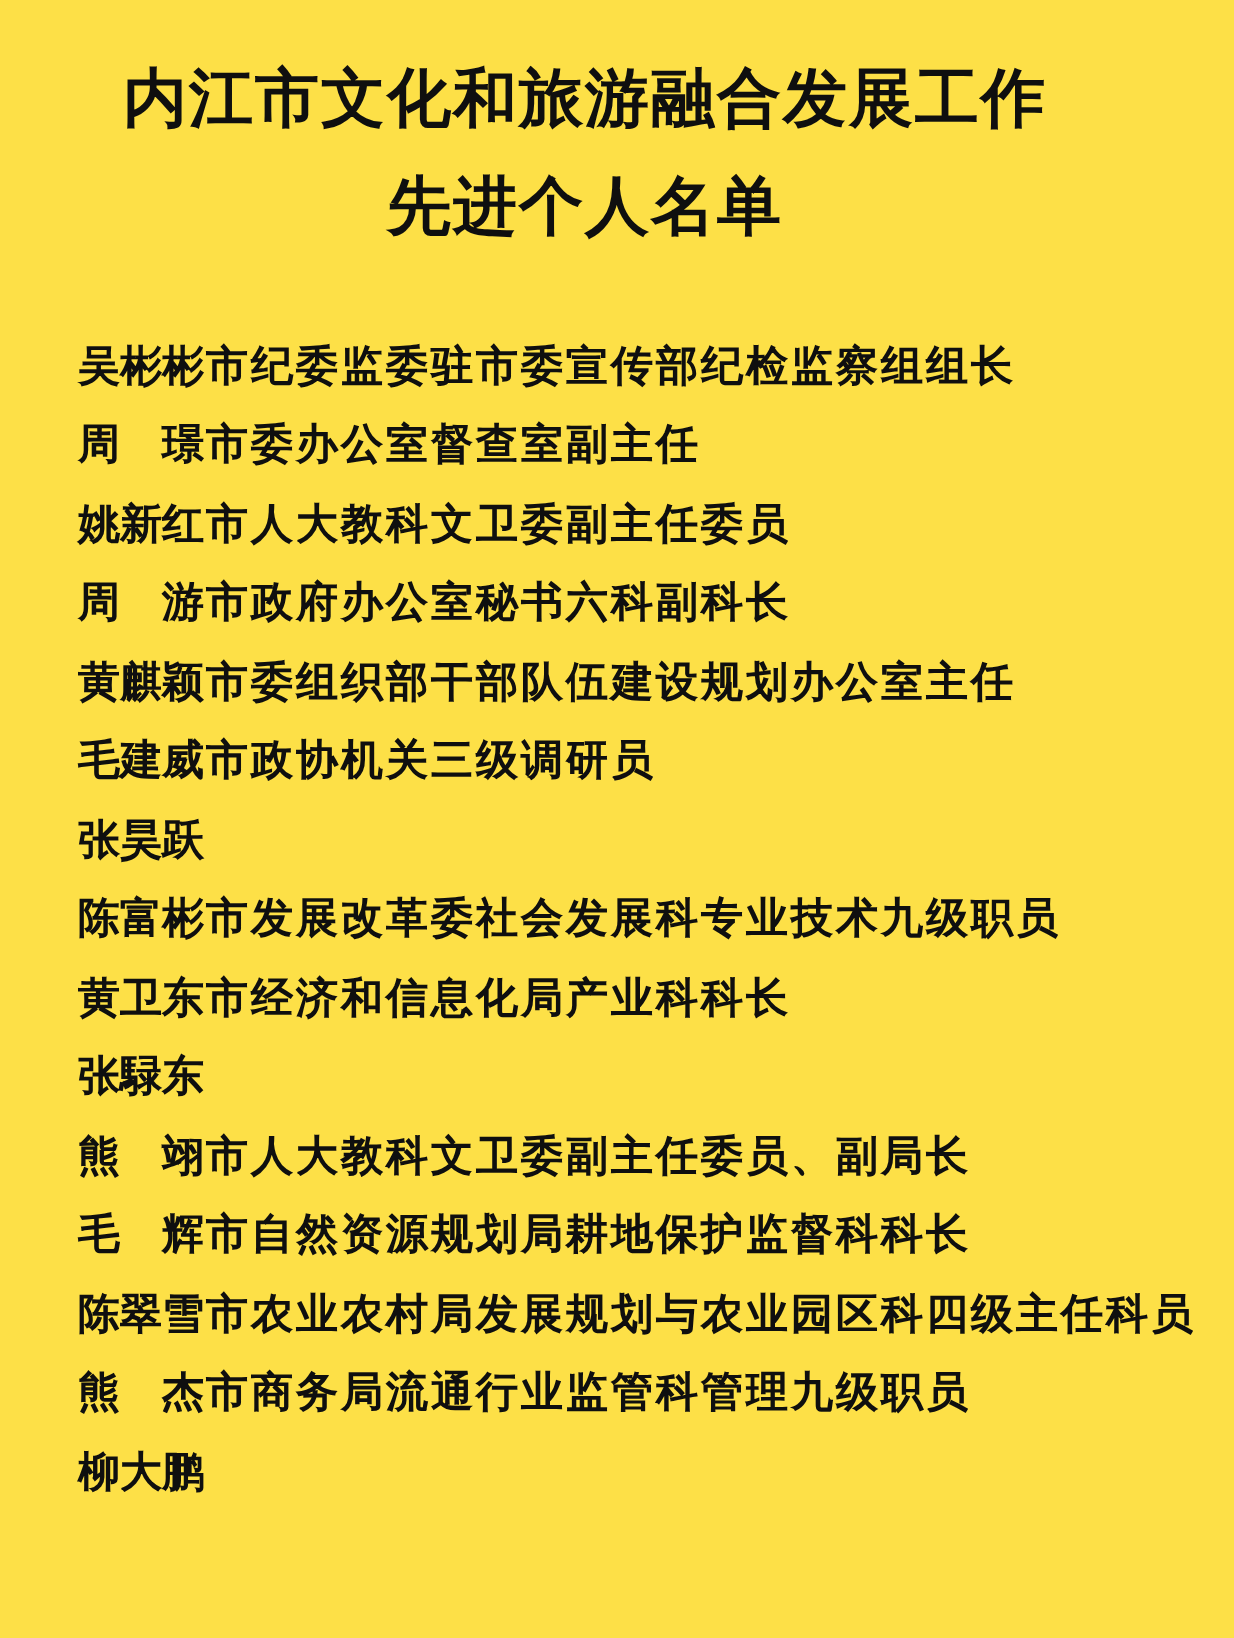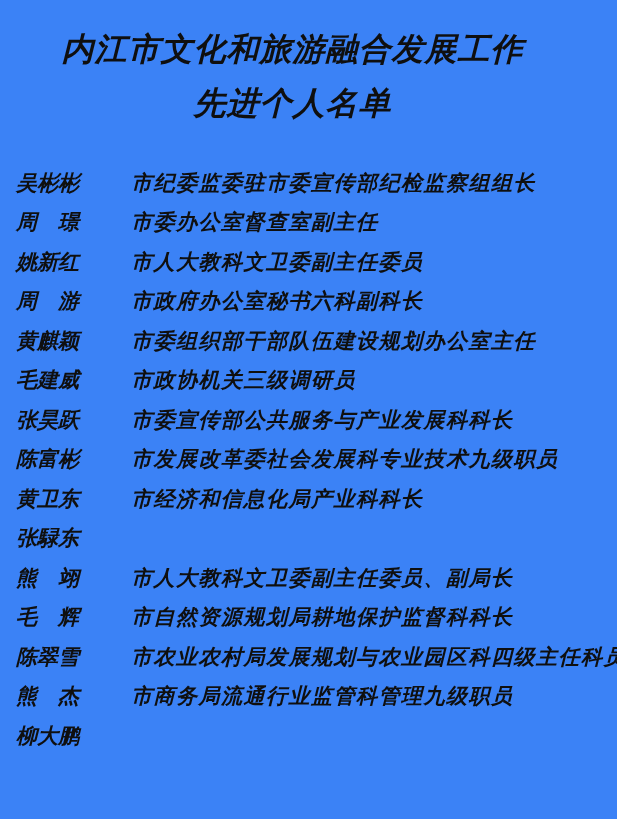--- a/index.html
+++ b/index.html
@@ -11,57 +11,55 @@
     height: 819px;
     background: #ffffff;
     color: #0f0f0f;
     font-family: "Liberation Serif", "DejaVu Serif", serif;
     overflow: hidden;
     position: relative;
   }
   .page {
     position: absolute;
     inset: 0;
-    background: #3b82f6;
-    font-style: italic;
+    background: #fde047;
   }
   .title-block {
     position: absolute;
     top: 22px;
     left: -16px;
     width: 617px;
     text-align: center;
   }
   .title-line {
     font-size: 32px;
     line-height: 54px;
     font-weight: 700;
     letter-spacing: 1px;
     white-space: nowrap;
   }
   .list {
     position: absolute;
     top: 163px;
-    left: 16px;
+    left: 39px;
     right: 0;
   }
   .row {
     height: 39.5px;
     display: flex;
     align-items: center;
   }
   .name {
     flex: 0 0 auto;
     width: 64px;
     font-size: 21px;
     font-weight: 700;
     white-space: nowrap;
   }
   .position {
-    margin-left: 51px;
     font-size: 21px;
     font-weight: 700;
     letter-spacing: 1.5px;
     white-space: nowrap;
   }
 </style>
 </head>
 <body>
 
 <div class="page">
@@ -97,21 +95,20 @@
       <span class="position">市委组织部干部队伍建设规划办公室主任</span>
     </div>
 
     <div class="row">
       <span class="name">毛建威</span>
       <span class="position">市政协机关三级调研员</span>
     </div>
 
     <div class="row">
       <span class="name">张昊跃</span>
-      <span class="position">市委宣传部公共服务与产业发展科科长</span>
     </div>
 
     <div class="row">
       <span class="name">陈富彬</span>
       <span class="position">市发展改革委社会发展科专业技术九级职员</span>
     </div>
 
     <div class="row">
       <span class="name">黄卫东</span>
       <span class="position">市经济和信息化局产业科科长</span>

